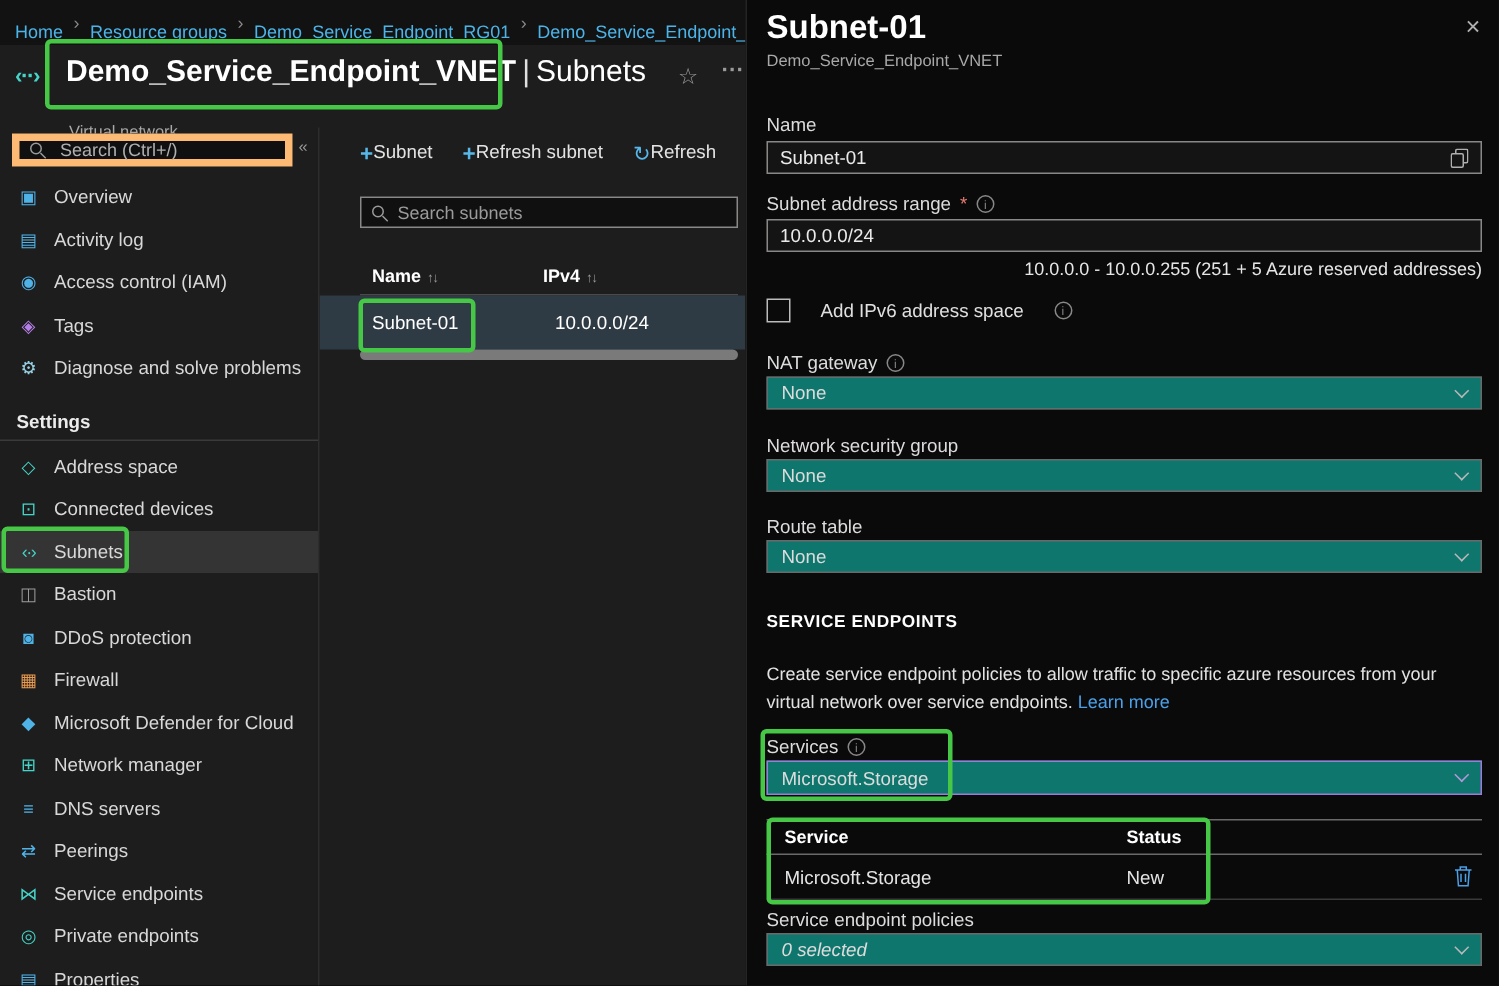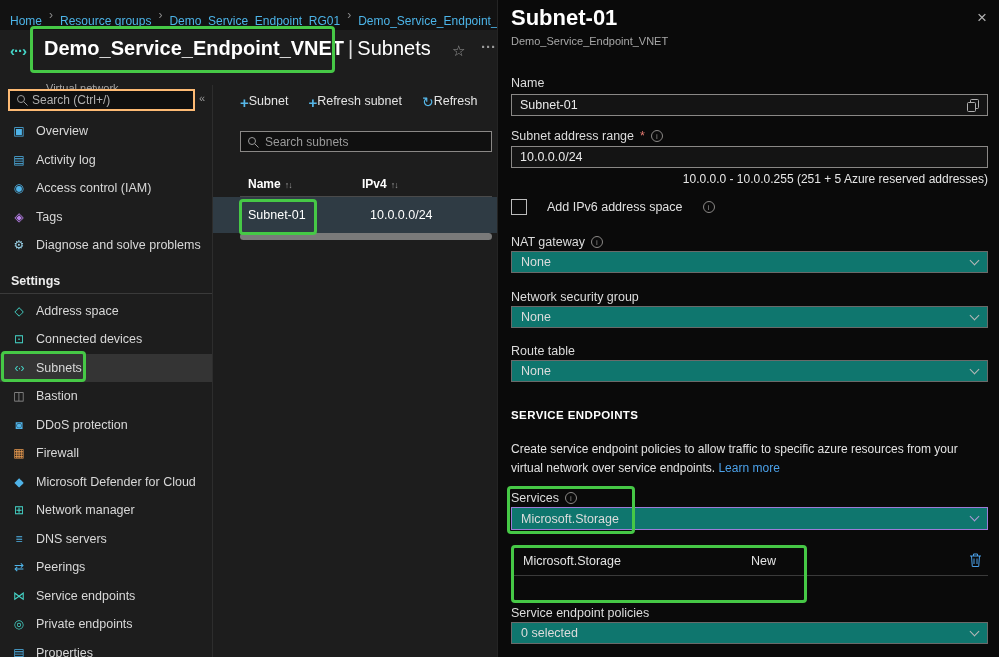--- a/index.html
+++ b/index.html
@@ -17,22 +17,22 @@
   .header { position:absolute; left:0; top:30px; width:100%; height:55px; }
   .vnet-icon { position:absolute; left:10px; top:12px; color:#45d5c8; font-size:15px; font-weight:700; letter-spacing:-1px; }
   .page-title { position:absolute; left:44px; top:7px; font-size:20px; font-weight:700; color:#ffffff; white-space:nowrap; }
   .title-sep { font-weight:400; color:#e0e0e0; padding:0 4px; }
   .title-suffix { font-weight:400; color:#ffffff; }
   .page-subtitle { position:absolute; left:46px; top:52px; font-size:11px; color:#a8a8a8; }
   .star-icon { position:absolute; left:452px; top:12px; color:#9a9a9a; font-size:15px; cursor:pointer; }
   .more-icon { position:absolute; left:481px; top:8px; color:#9a9a9a; font-size:15px; font-weight:700; cursor:pointer; }
 
   .sidebar { position:absolute; left:0; top:85px; width:213px; bottom:0; border-right:1px solid #2d2d2d; overflow:hidden; }
-  .sidebar-search { position:absolute; left:8px; top:4px; width:187px; height:22px; border:2px solid #fdba74;
-                    background:#101010; display:flex; align-items:center; gap:4px; padding:0 6px;
+  .sidebar-search { position:absolute; left:8px; top:4px; width:187px; height:22px; border:5px solid #fdba74;
+                    background:#101010; display:flex; align-items:center; gap:9px; padding:0 6px;
                     font-size:12px; color:#b0b0b0; }
   .collapse-icon { position:absolute; left:199px; top:7px; color:#9a9a9a; font-size:11px; cursor:pointer; }
   .collapse-icon::before { content:"«"; }
   .nav { position:absolute; left:0; top:32px; right:0; }
   .nav-item { height:28.5px; display:flex; align-items:center; gap:9px; padding:0 11px; font-size:12.5px;
               color:#d8d8d8; cursor:pointer; white-space:nowrap; }
   .nav-item.selected { background:#343434; }
   .ic { width:16px; text-align:center; font-size:12px; flex:none; }
   .nav-header { margin-top:10px; height:22px; line-height:22px; padding:0 11px; font-size:12.5px; font-weight:700; color:#ececec; }
   .nav-divider { height:1px; background:#3a3a3a; margin:1px 0 3px 0; }
@@ -344,35 +344,39 @@
     <div class="p-abs f-label" style="left:13px;top:491px;">
       <span>Services</span>
       <span class="info-icon"></span>
     </div>
     <div class="p-abs select focused" style="left:13px;top:507px;height:23px;">
       <span>Microsoft.Storage</span>
       <span class="chev"></span>
     </div>
 
     <div class="p-abs svc-table">
+      <div class="svc-head">
+        <span class="svc-c1">Service</span>
+        <span>Status</span>
+      </div>
       <div class="svc-row">
         <span class="svc-c1">Microsoft.Storage</span>
         <span>New</span>
         <span class="trash-btn">
           <svg width="13" height="15" viewBox="0 0 13 15">
               <path d="M1 3h11M4.5 3V1h4v2M2.5 3l.8 10.5h6.4L10.5 3M5 5.5v5.5M8 5.5v5.5" stroke="#4ba0e8" fill="none"></path>
             </svg>
         </span>
       </div>
     </div>
 
     <div class="p-abs f-label" style="left:13px;top:606px;">
         <span>Service endpoint policies</span>
       </div>
-    <div class="p-abs select" style="left:13px;top:622px;">
+    <div class="p-abs select" style="left:13px;top:622px;font-style:italic;">
       <span>0 selected</span>
       <span class="chev"></span>
     </div>
   </div>
 
   <div class="anno" style="left:30px;top:26px;width:305px;height:47px;"></div>
   <div class="anno" style="left:1px;top:351px;width:85px;height:31px;"></div>
   <div class="anno" style="left:239px;top:199px;width:78px;height:36px;"></div>
   <div class="anno" style="left:507px;top:486px;width:128px;height:48px;"></div>
   <div class="anno" style="left:511px;top:545px;width:296px;height:58px;"></div>

